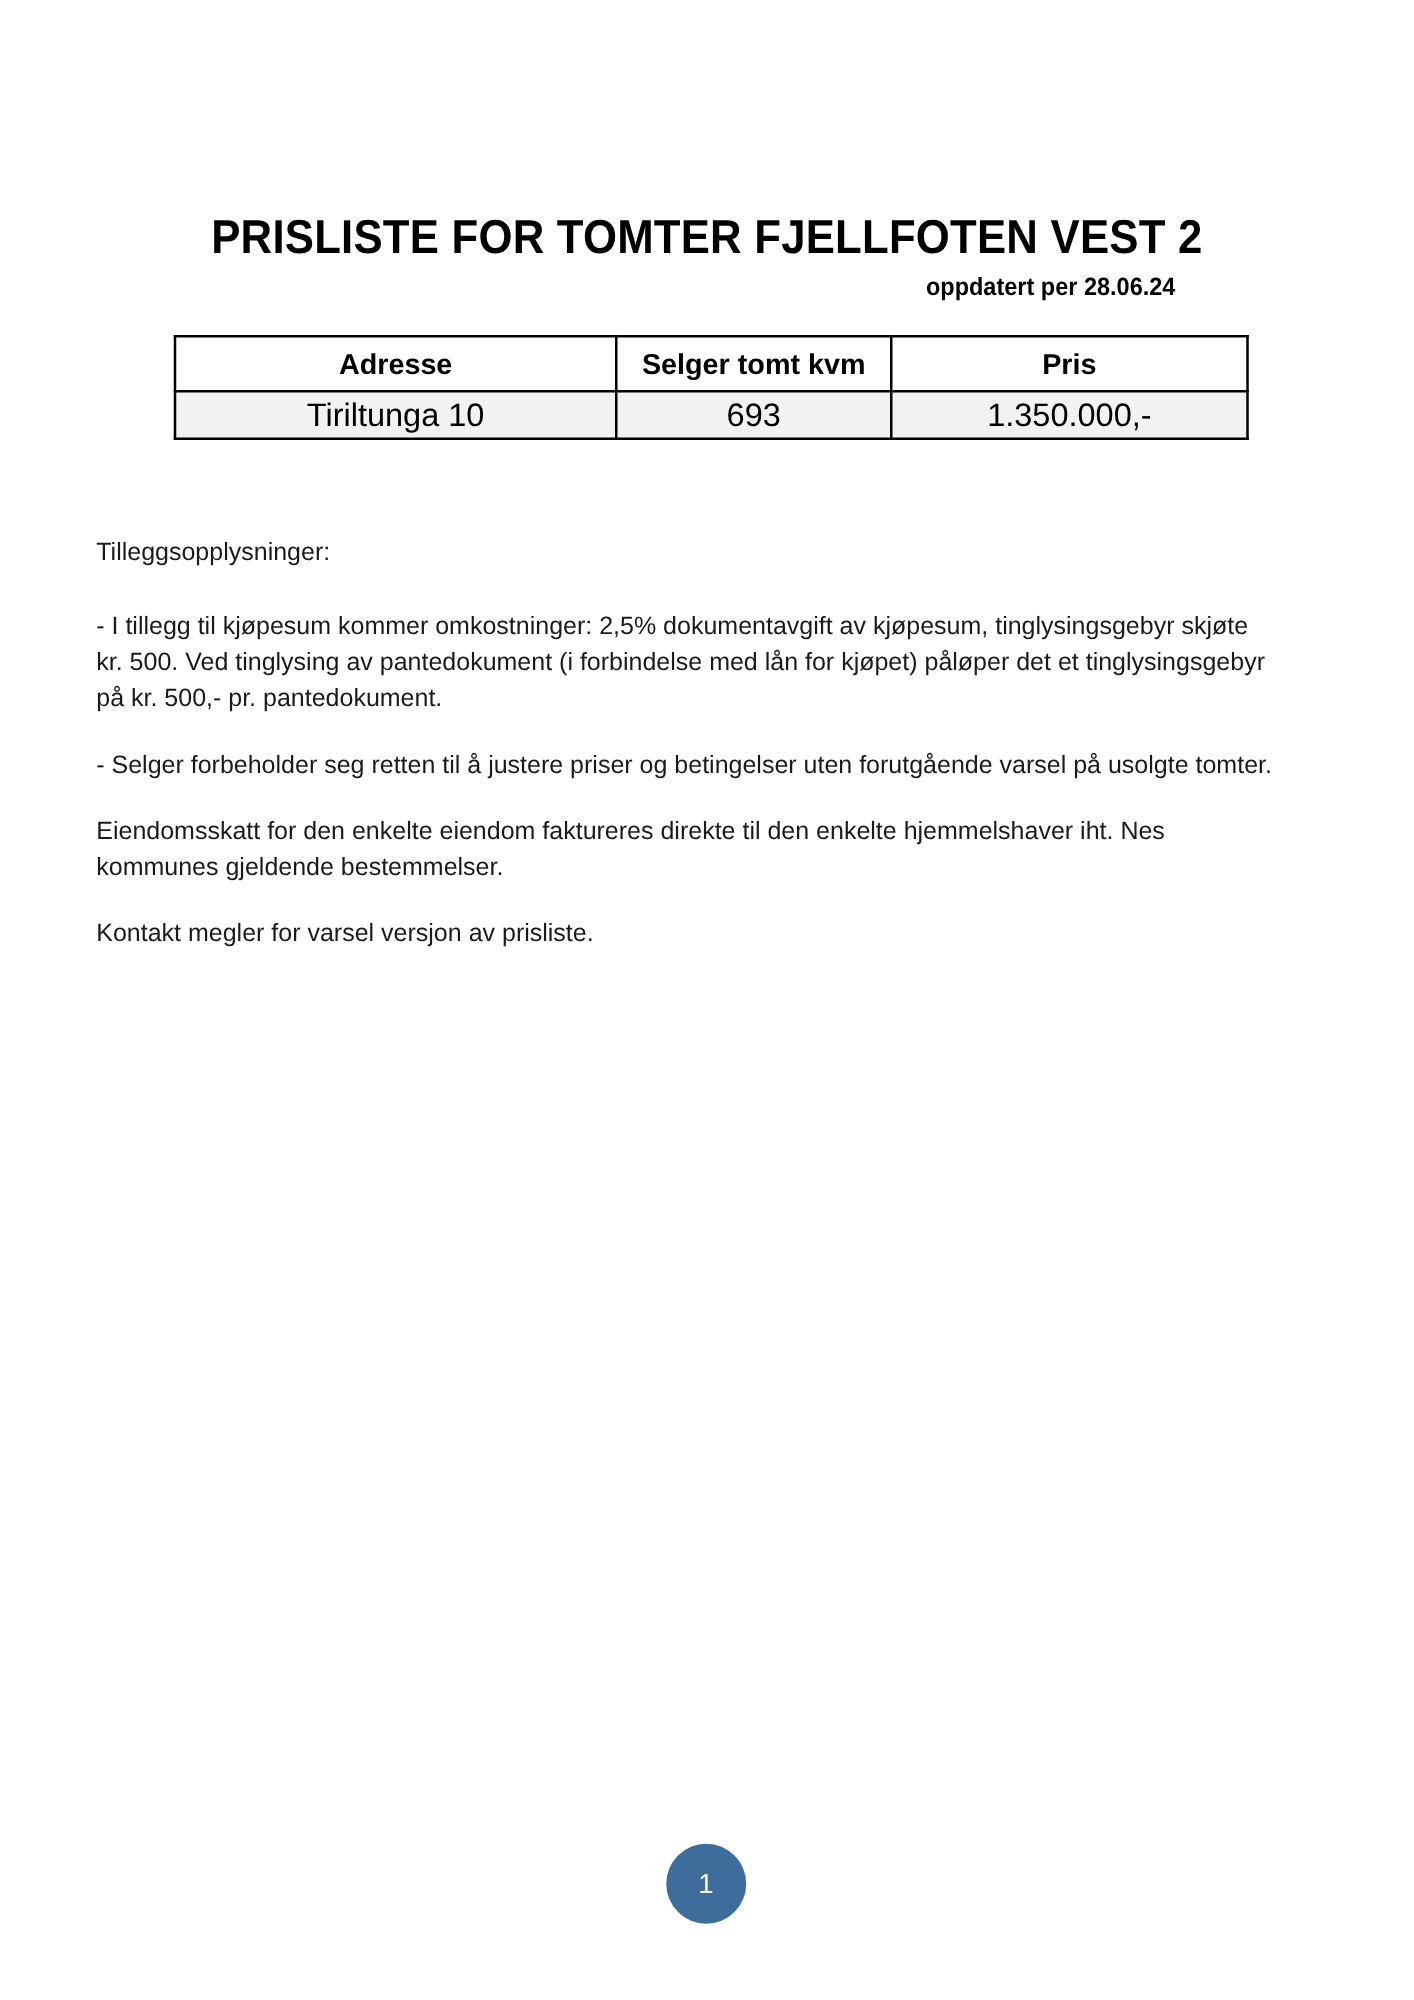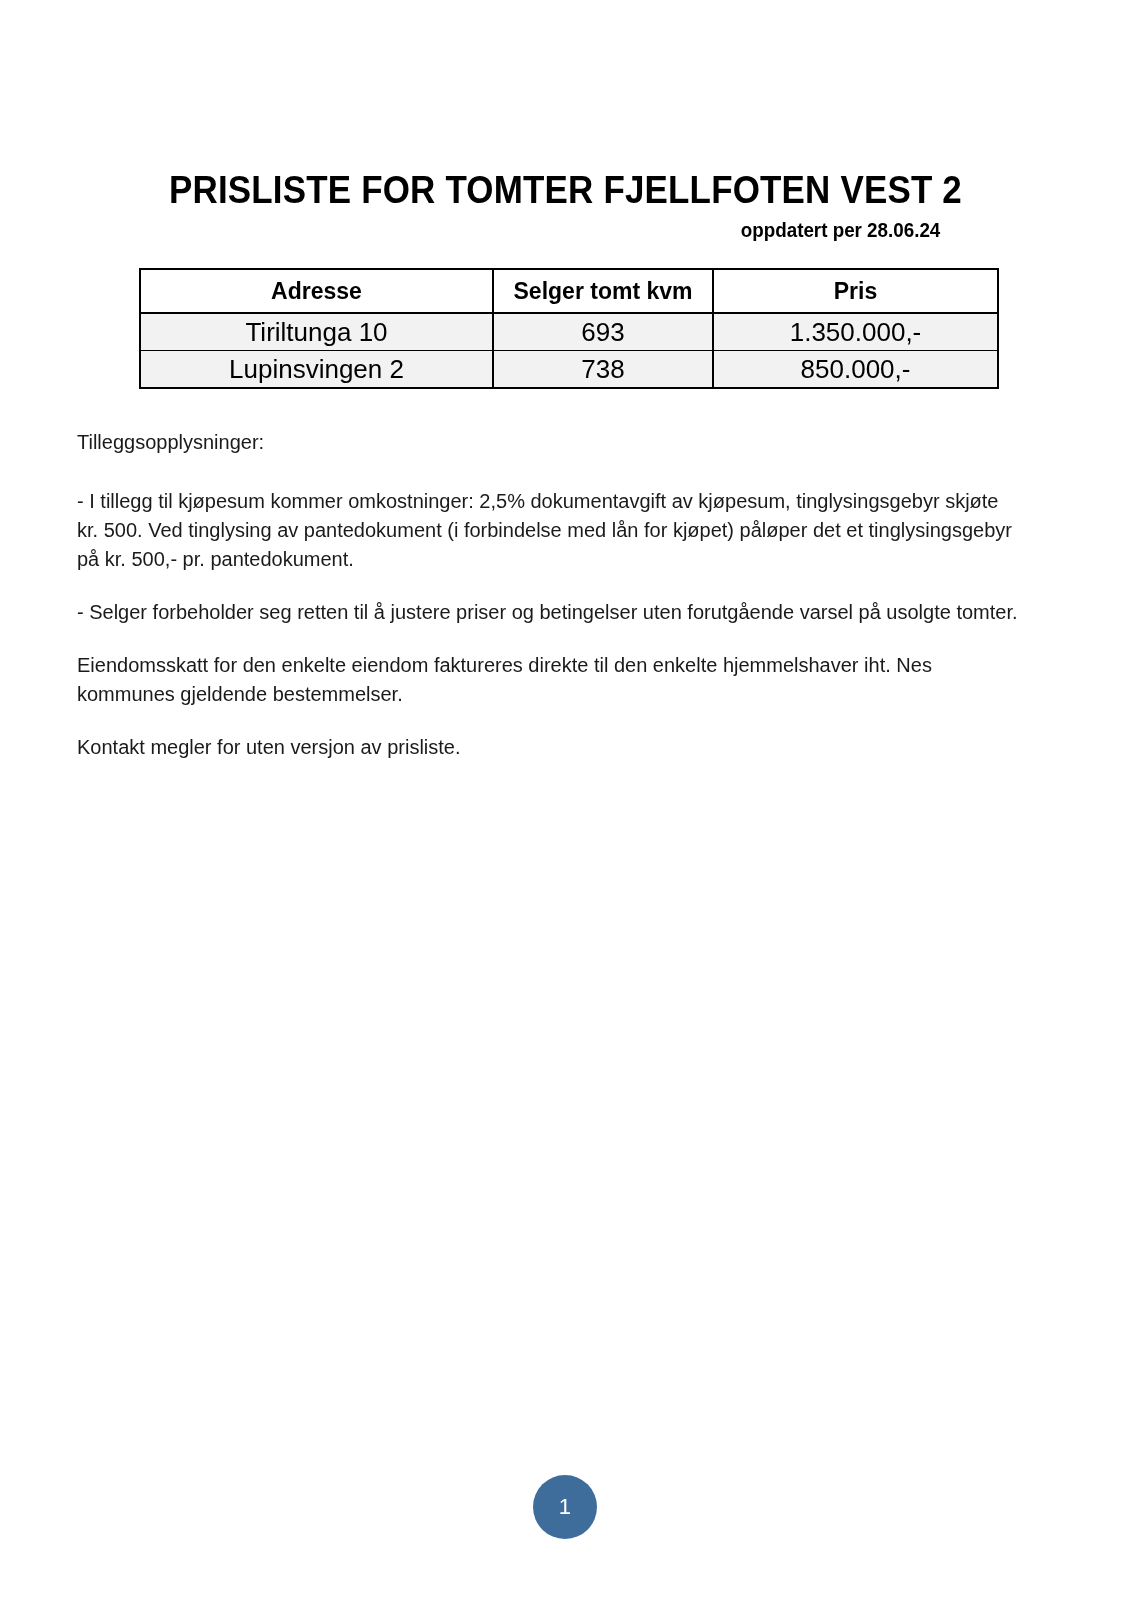--- a/index.html
+++ b/index.html
@@ -162,34 +162,29 @@
           <th>Selger tomt kvm</th>
           <th>Pris</th>
         </tr>
       </thead>
       <tbody>
         <tr>
           <td>Tiriltunga 10</td>
           <td>693</td>
           <td>1.350.000,-</td>
         </tr>
-        <tr>
-          <td>Lupinsvingen 2</td>
-          <td>738</td>
-          <td>850.000,-</td>
-        </tr>
       </tbody>
     </table>
   </div>
 
   <div class="body-copy">
     <p class="lead">Tilleggsopplysninger:</p>
     <p>- I tillegg til kjøpesum kommer omkostninger: 2,5% dokumentavgift av kjøpesum, tinglysingsgebyr skjøte kr. 500. Ved tinglysing av pantedokument (i forbindelse med lån for kjøpet) påløper det et tinglysingsgebyr på kr. 500,- pr. pantedokument.</p>
     <p> - Selger forbeholder seg retten til å justere priser og betingelser uten forutgående varsel på usolgte tomter.</p>
     <p>Eiendomsskatt for den enkelte eiendom faktureres direkte til den enkelte hjemmelshaver iht. Nes kommunes gjeldende bestemmelser.</p>
-    <p class="tight">Kontakt megler for uten versjon av prisliste.</p>
+    <p class="tight">Kontakt megler for varsel versjon av prisliste.</p>
   </div>
 
   <div class="page-badge" style="background: rgb(62, 109, 156);">
     <span>1</span>
   </div>
 
 </div>
 
 </body></html>

